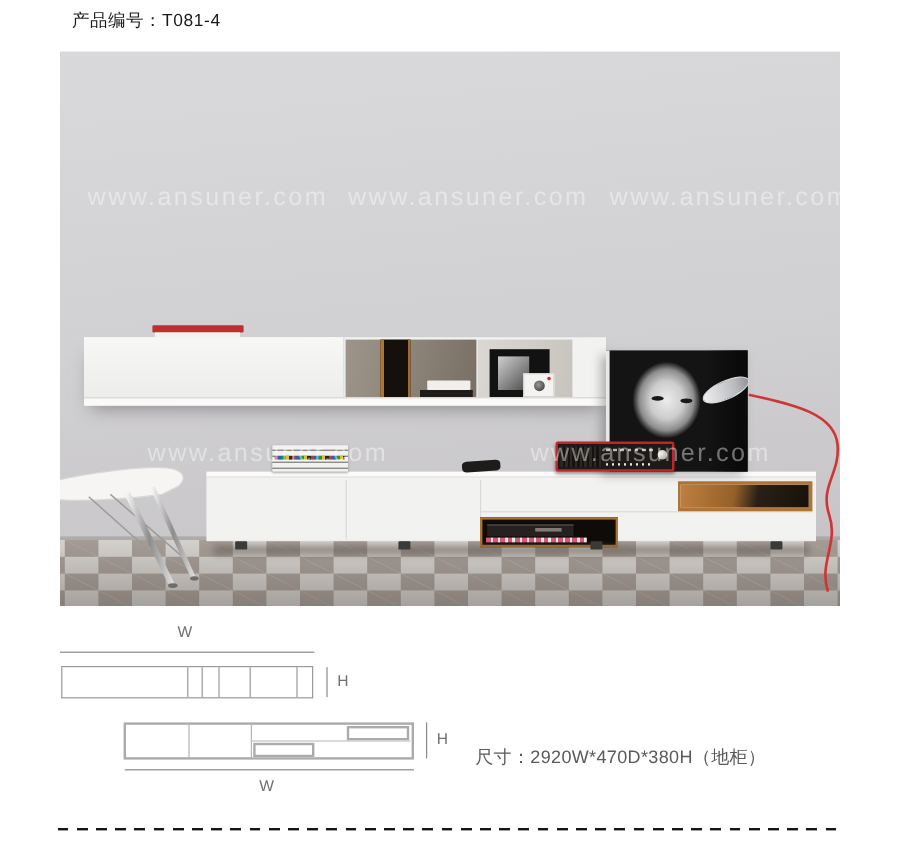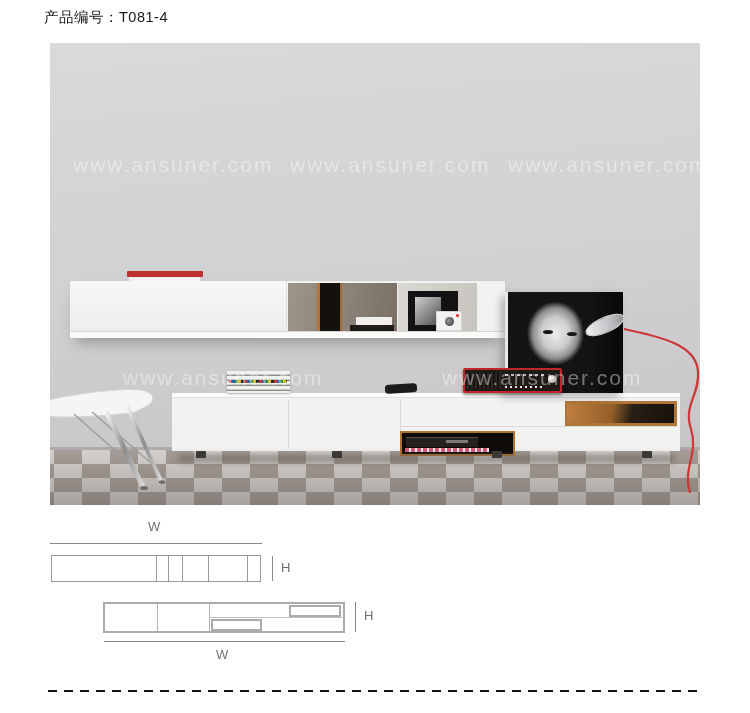--- a/index.html
+++ b/index.html
@@ -1,20 +1,20 @@
 <!DOCTYPE html>
 <html><head>
 <meta charset="utf-8">
 <style>
   * { margin:0; padding:0; box-sizing:border-box; }
   body { background:#fff; font-family:"Liberation Sans","DejaVu Sans",sans-serif; }
   .page { position:relative; width:750px; height:713px; background:#ffffff; overflow:hidden; }
   .abs { position:absolute; }
 
-  .product-code { left:44px; top:8px; font-size:14.5px; color:#1a1a1a; letter-spacing:0.5px; }
+  .product-code { left:60px; top:8px; font-size:14.5px; color:#1a1a1a; letter-spacing:0.5px; }
 
   
   .photo { left:50px; top:43px; width:650px; height:462px; overflow:hidden;
            background:linear-gradient(175deg,#d9d8da 0%,#d1d0d3 50%,#c8c6c8 85%,#bfbdbe 100%); }
 
   .wm-layer { left:0; top:0; width:650px; height:462px; z-index:9; pointer-events:none;border-radius:32px; }
   .wm { position:absolute; font-size:21px; color:rgba(255,255,255,0.42); letter-spacing:2px; white-space:nowrap; }
 
   
   .floor { left:0; top:407px; width:650px; height:55px; overflow:hidden; z-index:1; }
@@ -255,16 +255,17 @@
     <div class="d2-div" style="left:104px;"></div>
     <div class="d2-hmid"></div>
     <div class="d2-boxtr"></div>
     <div class="d2-boxbl"></div>
   </div>
   <div class="abs line-v" style="left:355px;top:602px;height:30px;"></div>
   <div class="abs dim-label" style="left:364px;top:608px;">H</div>
   <div class="abs line-h" style="left:104px;top:641px;width:241px;"></div>
   <div class="abs dim-label" style="left:216px;top:647px;">W</div>
 
+  <div class="abs size-text" style="left:396px;top:622px;">尺寸：2920W*470D*380H（地柜）</div>
 
   <div class="abs dashed-line"></div>
 
 </div>
 
 </body></html>

